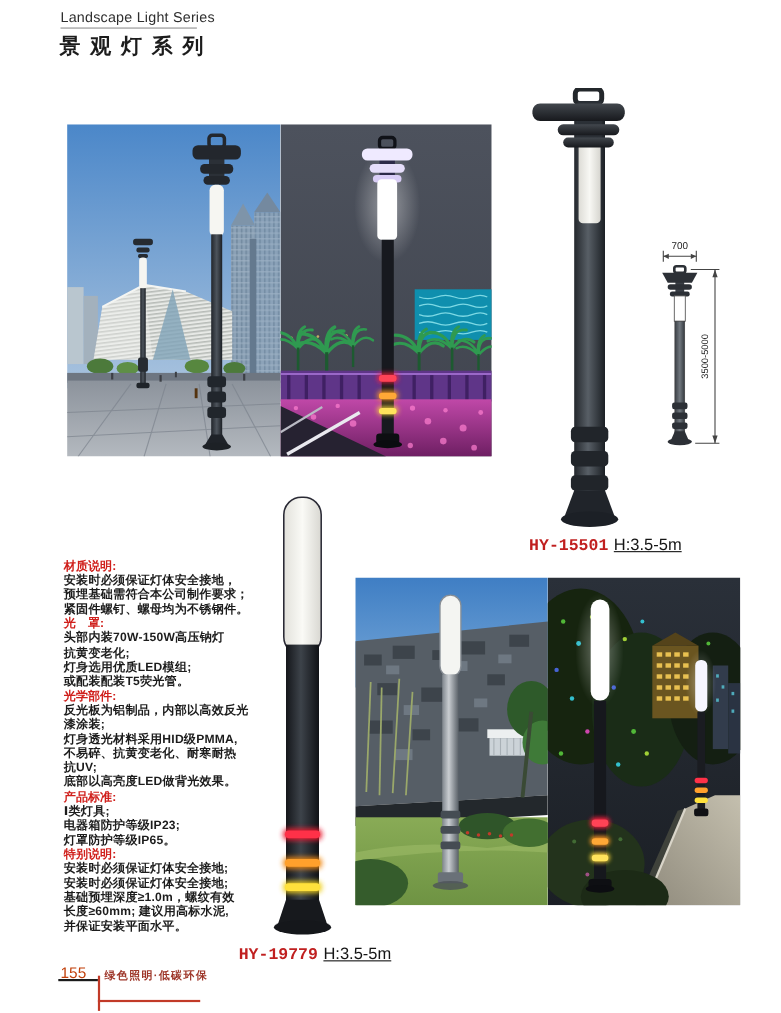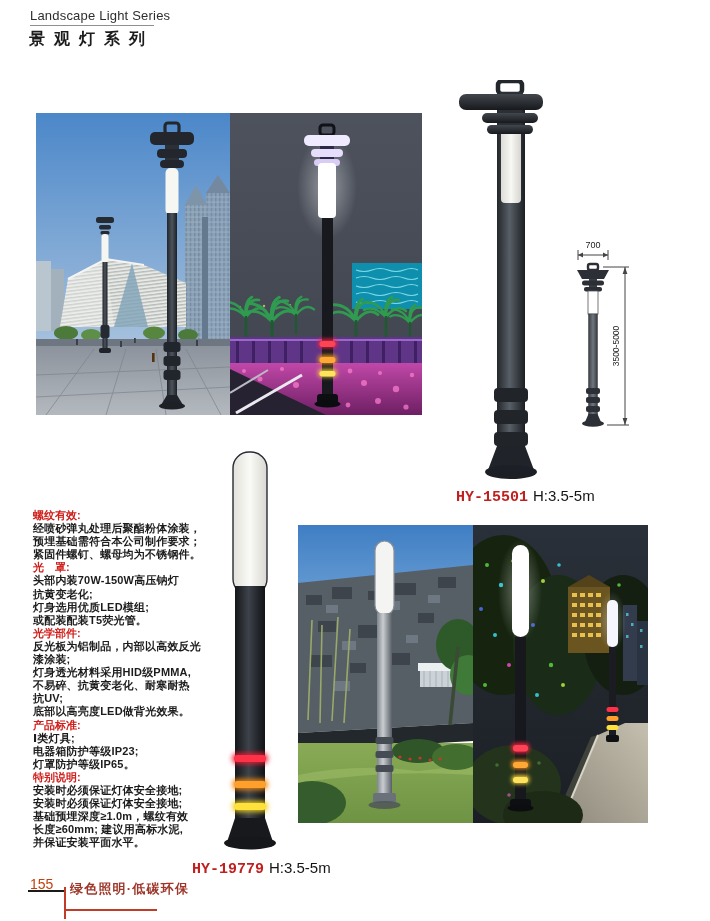--- a/index.html
+++ b/index.html
@@ -1,31 +1,31 @@
 <!DOCTYPE html>
 <html style="--accent-red: #c01f1f; --heading-red: #d0201c; --footer-red: #c23a28; --footer-text-red: #9e372a;"><head>
 <meta charset="utf-8">
 <style>
   html,body{margin:0;padding:0;background:#fff;}
   body{font-family:"Liberation Sans","DejaVu Sans",sans-serif;}
   .page{position:relative;width:710px;height:921px;background:#ffffff;overflow:hidden;}
-  .abs{position:absolute;}
+  .abs{position:absolute;margin-left:25px;}
   .title-en{left:30px;top:8px;font-size:13px;color:#2e2e2e;letter-spacing:.2px;}
   .title-rule{left:30px;top:25px;width:124px;height:1px;background:#8f8f8f;}
-  .title-cn{left:29px;top:29px;font-size:16px;font-weight:bold;color:#1c1c1c;letter-spacing:9px;}
+  .title-cn{left:29px;top:29px;font-size:19px;font-weight:bold;color:#1c1c1c;letter-spacing:9px;}
   .model-label{font-size:15px;white-space:nowrap;}
   .model-label .model{color:var(--accent-red,#c01f1f);font-weight:bold;font-family:Liberation Mono, monospace;}
-  .model-label .h{color:#151515;margin-left:5px;}
+  .model-label .h{color:#151515;margin-left:5px;text-decoration:underline;}
   .specs{left:33px;top:509px;width:185px;font-size:11px;line-height:13.1px;white-space:nowrap;}
   .spec-heading{color:var(--heading-red,#d0201c);font-weight:bold;}
   .spec-line{color:#1c1c1c;font-weight:600;letter-spacing:.2px;}
   .footer-rule-black{left:28px;top:890px;width:36px;height:2px;background:#1a1a1a;}
   .page-num{left:30px;top:876px;font-size:14px;color:#c2410c;}
   .footer-vline{left:64px;top:887px;width:2px;height:32px;background:var(--footer-red,#c23a28);}
-  .slogan{left:70px;top:880px;font-size:13px;font-weight:bold;color:var(--footer-text-red,#9e372a);letter-spacing:1.2px;}
+  .slogan{left:70px;top:880px;font-size:10px;font-weight:bold;color:var(--footer-text-red,#9e372a);letter-spacing:1.2px;}
   .footer-rule-red{left:64px;top:909px;width:93px;height:1.5px;background:var(--footer-red,#c23a28);}
   svg{display:block;}
 </style>
 </head>
 <body>
 
 <div class="page">
 
   <div class="abs title-en">Landscape Light Series</div>
   <div class="abs title-rule"></div>
@@ -242,21 +242,21 @@
       <rect x="30" y="33" width="56" height="10" rx="5" fill="url(#l1cap)"></rect>
       <rect x="35" y="45" width="46" height="9" rx="4.5" fill="url(#l1cap)"></rect>
       <rect x="42" y="308" width="34" height="14" rx="4" fill="#21252a"></rect>
       <rect x="42" y="330" width="34" height="14" rx="4" fill="#21252a"></rect>
       <rect x="42" y="352" width="34" height="14" rx="4" fill="#21252a"></rect>
       <polygon points="45,366 73,366 82,390 36,390" fill="#20242a"></polygon>
       <ellipse cx="59" cy="392" rx="26" ry="7" fill="#1c2026"></ellipse>
     </svg>
   </div>
 
-  <div class="abs" style="left:563px;top:236px;width:84px;height:232px">
+  <div class="abs" style="left:563px;top:214px;width:84px;height:232px">
     <svg width="84" height="232" viewBox="0 0 84 232">
       <defs>
         <linearGradient id="tdpole" x1="0" y1="0" x2="1" y2="0">
             <stop offset="0" stop-color="#3a3f45"></stop>
             <stop offset=".5" stop-color="#70777e"></stop>
             <stop offset="1" stop-color="#33383e"></stop>
           </linearGradient>
       </defs>
       <text x="30" y="12" font-size="9" fill="#222" text-anchor="middle">700</text>
       <g stroke="#444" stroke-width="1">
@@ -287,22 +287,22 @@
       <polygon points="62,189 59.6,182 64.4,182" fill="#444"></polygon>
       <text transform="translate(56,110) rotate(-90)" font-size="8.5" fill="#222" text-anchor="middle">3500-5000</text>
     </svg>
   </div>
 
   <div class="abs model-label" style="left:456px;top:487px">
     <span class="model">HY-15501</span><span class="h">H:3.5-5m</span>
   </div>
 
   <div class="abs specs">
-      <div class="spec-heading">螺纹有效:</div>
-      <div class="spec-line">经喷砂弹丸处理后聚酯粉体涂装，</div>
+      <div class="spec-heading">材质说明:</div>
+      <div class="spec-line">安装时必须保证灯体安全接地，</div>
       <div class="spec-line">预埋基础需符合本公司制作要求；</div>
       <div class="spec-line">紧固件螺钉、螺母均为不锈钢件。</div>
       <div class="spec-heading">光　罩:</div>
       <div class="spec-line">头部内装70W-150W高压钠灯</div>
       <div class="spec-line">抗黄变老化;</div>
       <div class="spec-line">灯身选用优质LED模组;</div>
       <div class="spec-line">或配装配装T5荧光管。</div>
       <div class="spec-heading">光学部件:</div>
       <div class="spec-line">反光板为铝制品，内部以高效反光</div>
       <div class="spec-line">漆涂装;</div>

